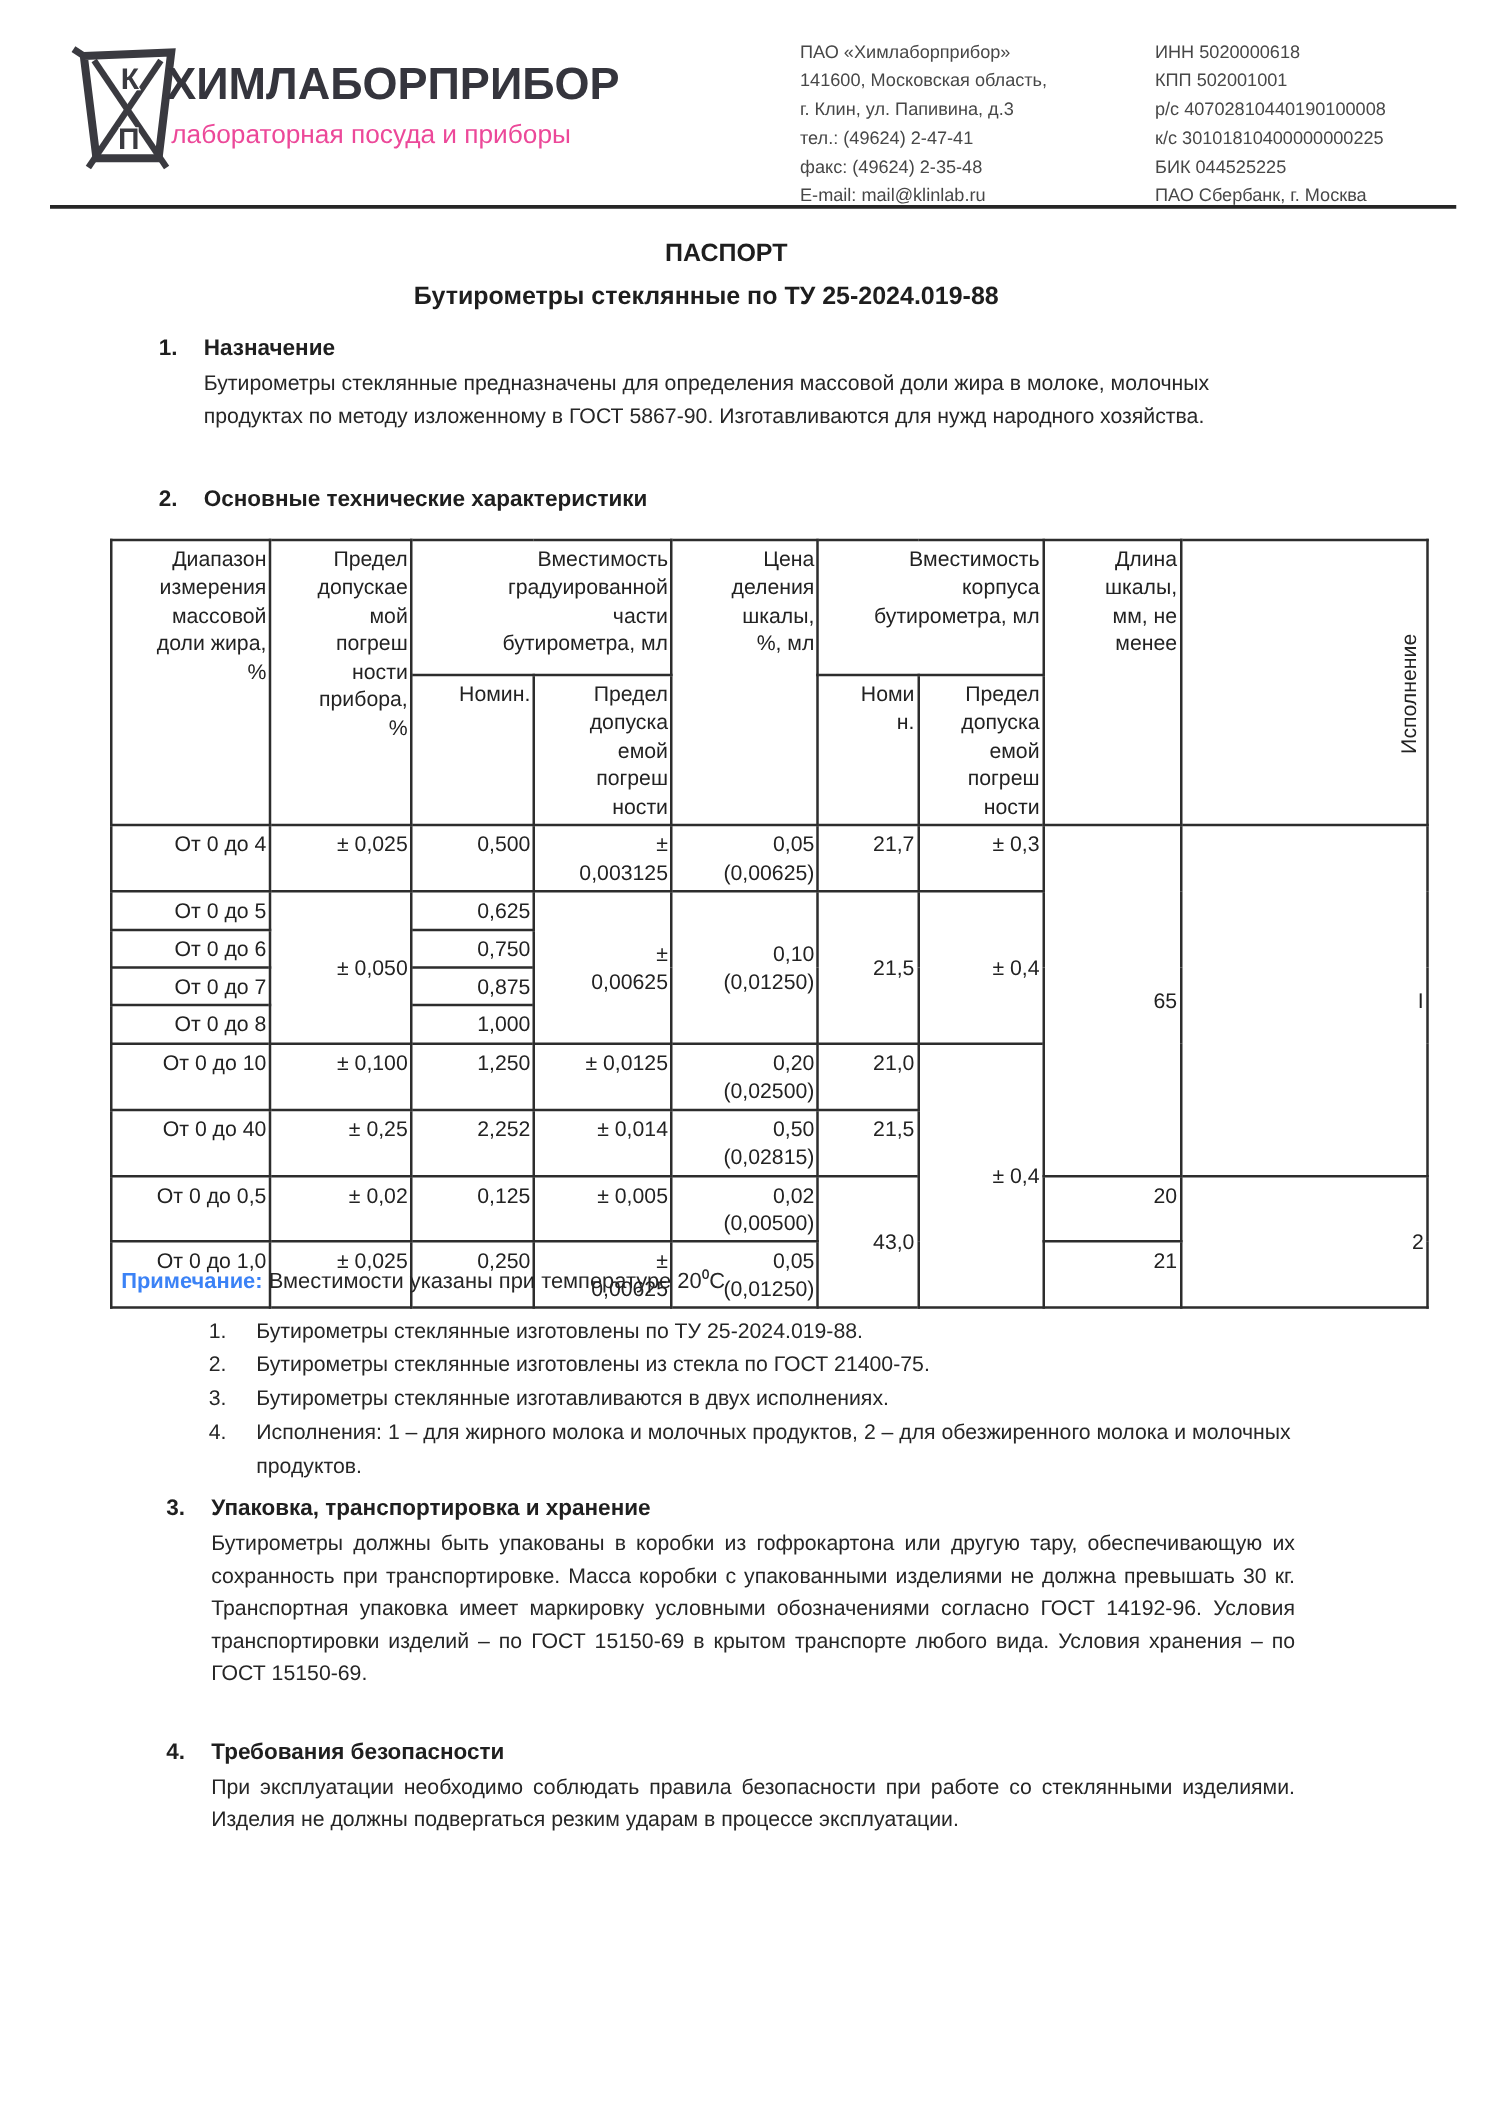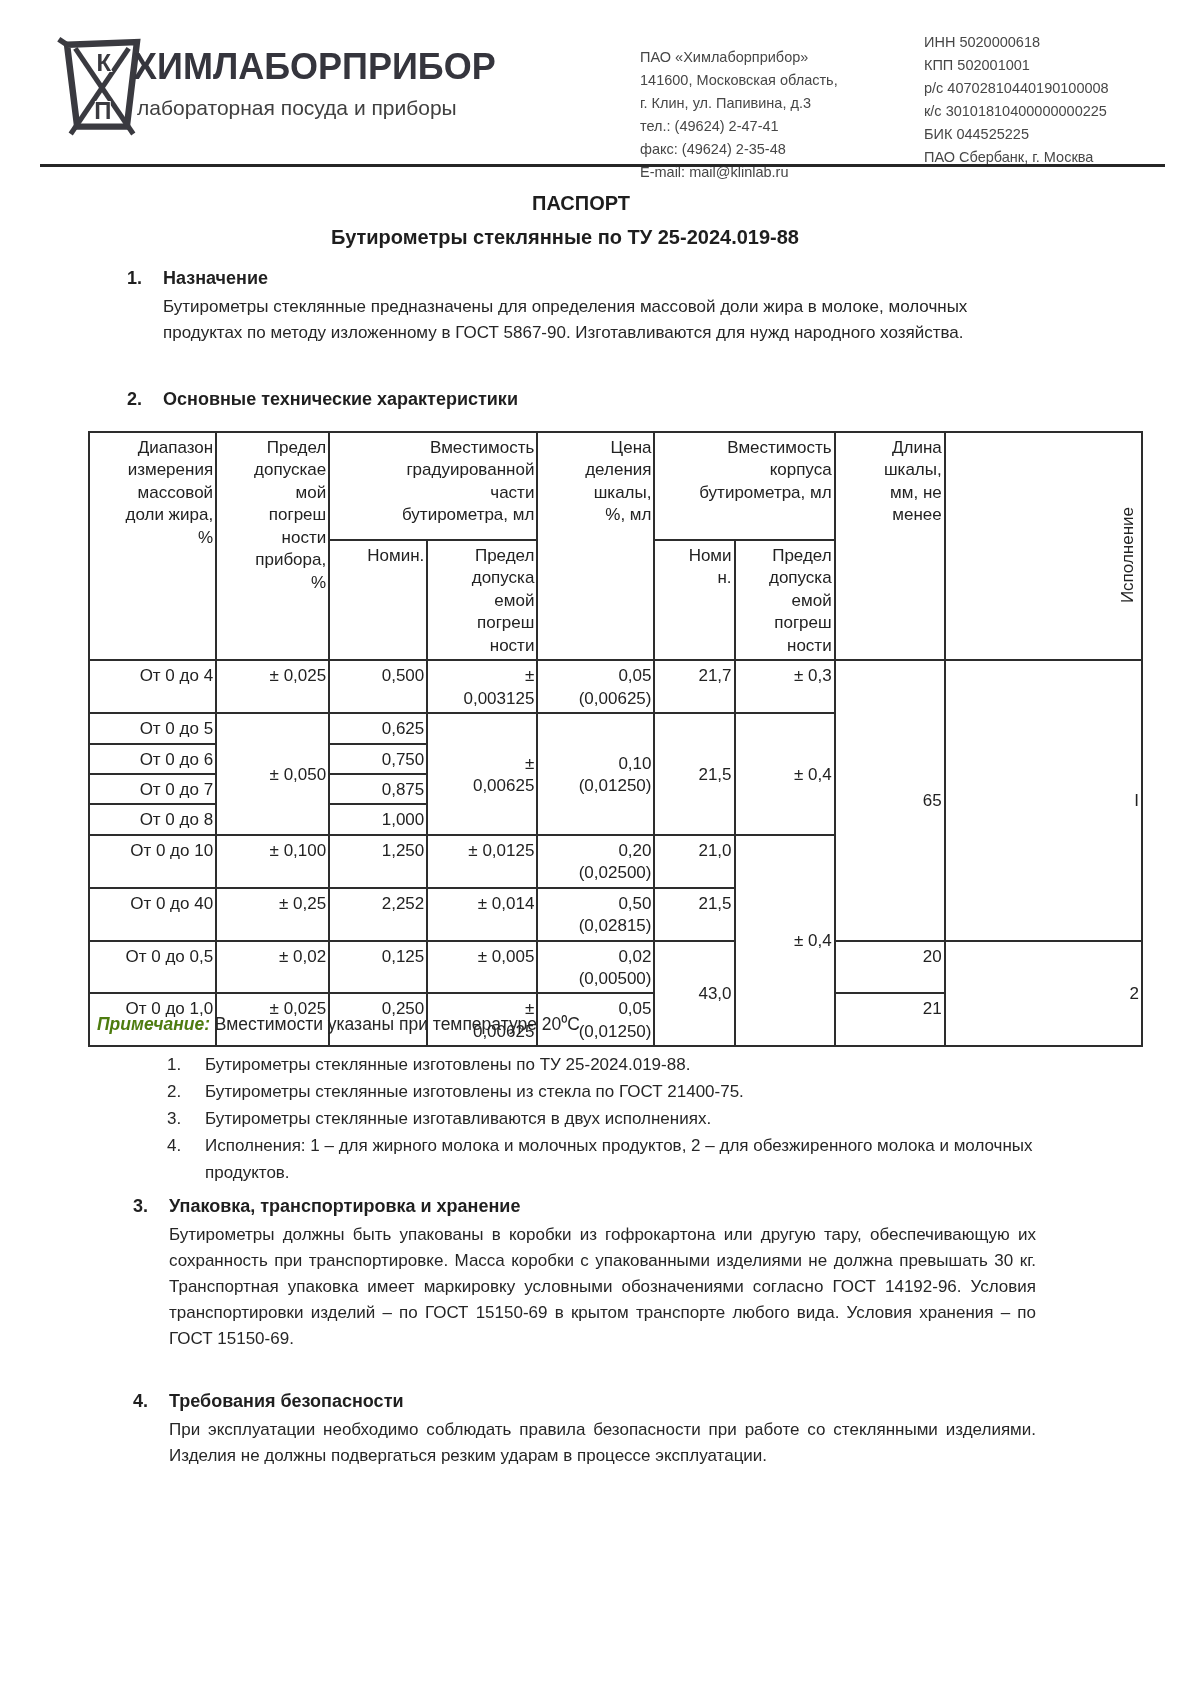--- a/index.html
+++ b/index.html
@@ -15,24 +15,24 @@
   }
 
   
   .logo-svg { position: absolute; left: 56px; top: 36px; width: 92px; height: 104px; }
   .company-name {
     position: absolute; left: 133px; top: 46px;
     font-size: 36px; font-weight: bold; color: #35353d; letter-spacing: 0px;
   }
   .tagline {
     position: absolute; left: 137px; top: 96px;
-    font-size: 21px; color: #404040;
+    font-size: 21px; color: #ec4899;
   }
   .contact-block {
-    position: absolute; left: 640px; top: 46px;
+    position: absolute; left: 640px; top: 31px;
     font-size: 14.5px; line-height: 23px; color: #474747; width: 270px;
   }
   .requisites-block {
     position: absolute; left: 924px; top: 31px;
     font-size: 14.5px; line-height: 23px; color: #474747; width: 250px;
   }
   .header-rule {
     position: absolute; left: 40px; top: 164px; width: 1125px; height: 3px;
     background: #262626;
   }
@@ -70,21 +70,21 @@
     line-height: 1.32;
     vertical-align: top;
     overflow: hidden;
   }
   .spec .vm { vertical-align: middle; }
   .exec-th { vertical-align: middle !important; }
   .vertical { writing-mode: vertical-rl; transform: rotate(180deg); display: inline-block; }
 
   
   .note-line { position: absolute; left: 97px; top: 1011px; font-size: 17.5px; }
-  .note-label { font-weight: bold; color: #4d7c0f; font-style: italic; }
+  .note-label { font-weight: bold; color: #3b82f6; }
   .notes-list { position: absolute; left: 167px; top: 1051px; width: 868px; }
   .note-item { display: flex; font-size: 17px; line-height: 27px; }
   .note-item .n { flex: 0 0 38px; }
   .note-item .t { flex: 1; }
 </style>
 </head>
 <body>
 
 <div class="page">
 

